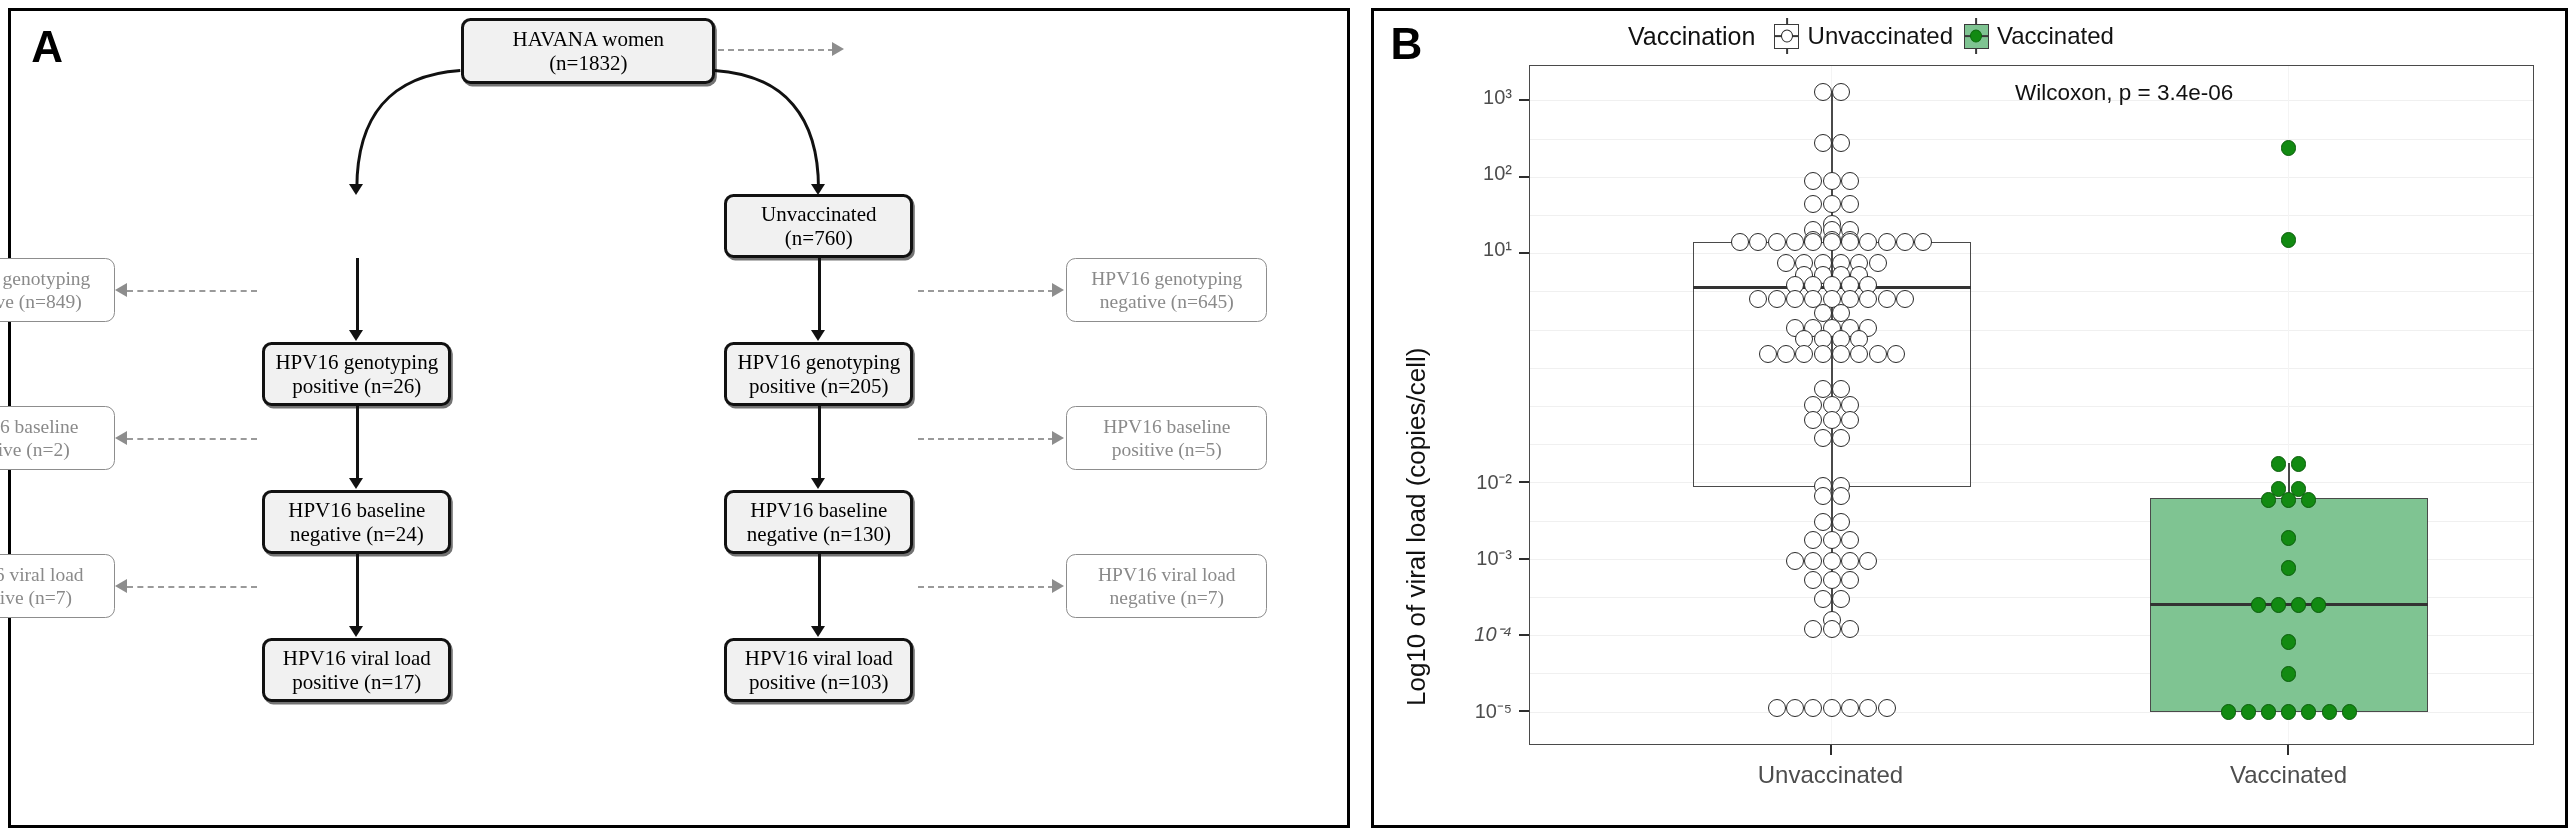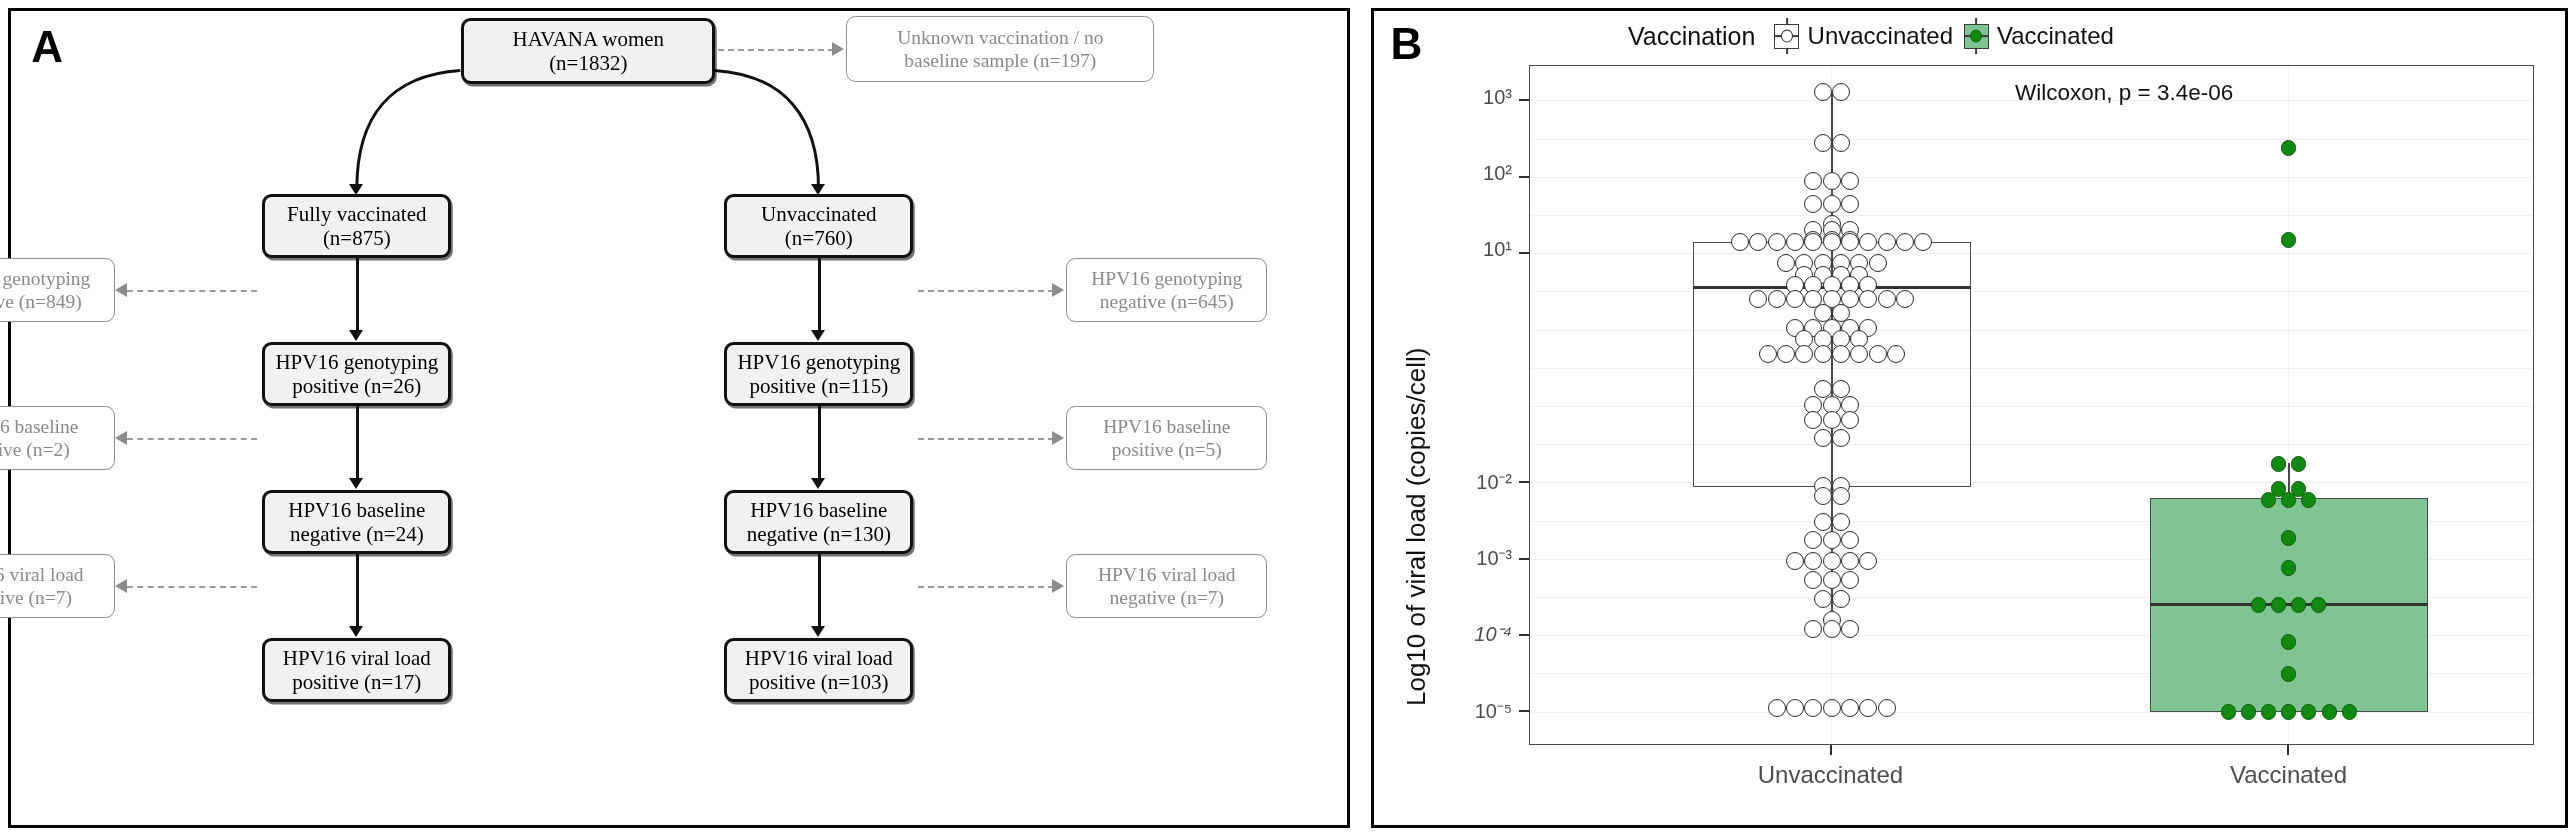--- a/index.html
+++ b/index.html
@@ -92,33 +92,21 @@
 
     <div class="node main" id="n-havana" style="left:450px;top:7px;width:254px;height:66px;">
       <span class="txt">
         <span>HAVANA women</span><br>
         <span>(n=1832)</span>
       </span>
     </div>
 
     <div class="dashline" style="left:707px;top:38px;width:116px;"></div>
     <div class="arrowright" style="left:821px;top:31px;"></div>
-    <div class="node excl" style="left:835px;top:4.7px;width:308px;height:66px;">
-      <span class="txt">
-        <span>Unknown vaccination / no</span><br>
-        <span>baseline sample (n=197)</span>
-      </span>
-    </div>
-
-    <div class="node main" style="left:251px;top:183px;width:189px;height:64px;">
-      <span class="txt">
-        <span>Fully vaccinated</span><br>
-        <span>(n=875)</span>
-      </span>
-    </div>
+
     <div class="node main" style="left:713px;top:183px;width:189px;height:64px;">
       <span class="txt">
         <span>Unvaccinated</span><br>
         <span>(n=760)</span>
       </span>
     </div>
 
     <div class="vline" style="left:345px;top:247px;height:77px;"></div>
     <div class="arrowdown" style="left:338px;top:319px;"></div>
     <div class="vline" style="left:807px;top:247px;height:77px;"></div>
@@ -144,21 +132,21 @@
 
     <div class="node main" style="left:251px;top:331px;width:189px;height:64px;">
       <span class="txt">
         <span>HPV16 genotyping</span><br>
         <span>positive (n=26)</span>
       </span>
     </div>
     <div class="node main" style="left:713px;top:331px;width:189px;height:64px;">
       <span class="txt">
         <span>HPV16 genotyping</span><br>
-        <span>positive (n=115)</span>
+        <span>positive (n=205)</span>
       </span>
     </div>
 
     <div class="vline" style="left:345px;top:395px;height:77px;"></div>
     <div class="arrowdown" style="left:338px;top:467px;"></div>
     <div class="vline" style="left:807px;top:395px;height:77px;"></div>
     <div class="arrowdown" style="left:800px;top:467px;"></div>
 
     <div class="dashline" style="left:116px;top:427px;width:130px;"></div>
     <div class="arrowleft" style="left:104px;top:420px;"></div>

